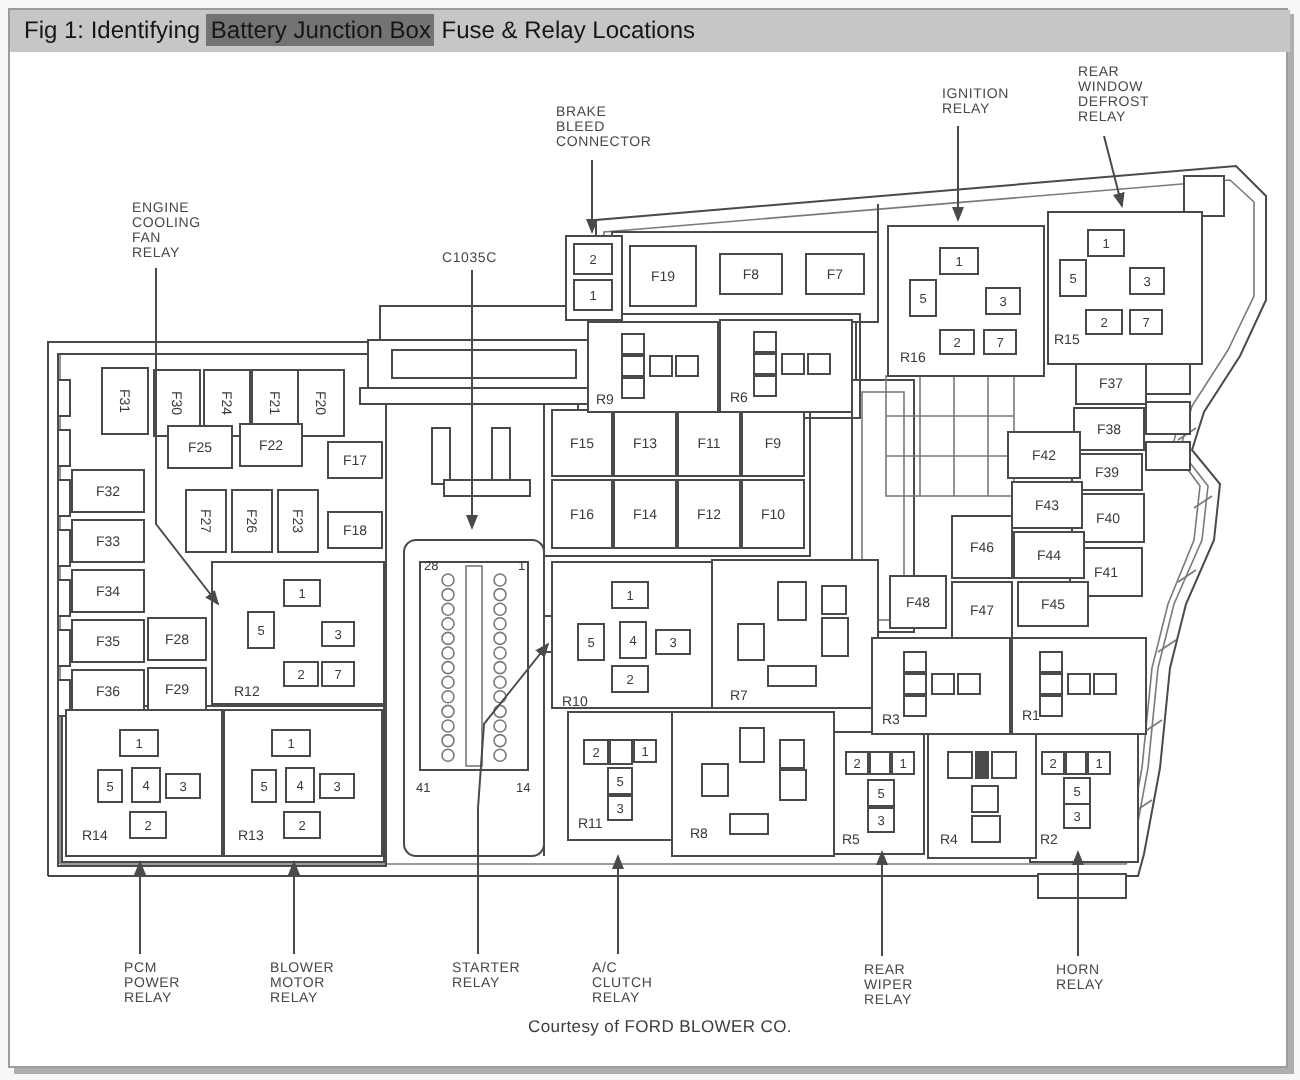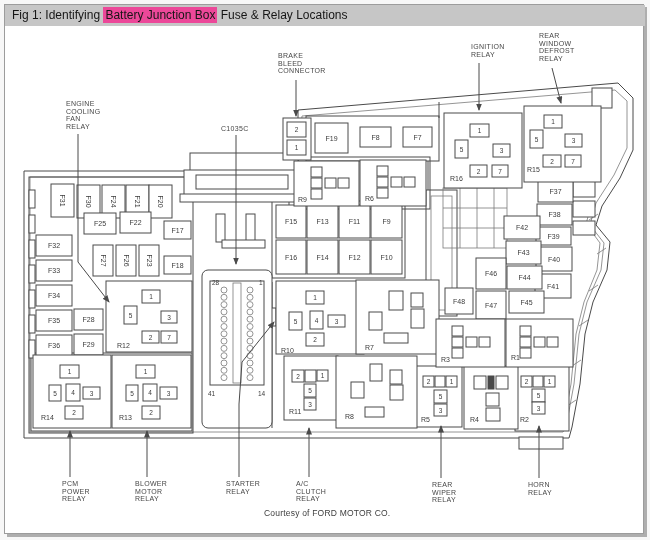--- a/index.html
+++ b/index.html
@@ -21,21 +21,21 @@
   .rlabel{font-size:7px;font-family:"Liberation Sans",sans-serif;}
   .plabel{font-size:6.5px;font-family:"Liberation Sans",sans-serif;}
   .clabel{font-size:7px;letter-spacing:.3px;font-family:"Liberation Sans",sans-serif;fill:#474747;}
   .num{font-size:6.5px;font-family:"Liberation Sans",sans-serif;}
 </style>
 </head>
 <body>
 
 <div class="frame"></div>
 
-<div class="titlebar" style="background: rgb(198, 198, 198);"><span>Fig 1: Identifying </span><span class="hl" style="background: #ec4899;">Battery Junction Box</span><span> Fuse &amp; Relay Locations</span></div>
+<div class="titlebar" style="background: rgb(198, 198, 198);"><span>Fig 1: Identifying </span><span class="hl" style="background: #737373;">Battery Junction Box</span><span> Fuse &amp; Relay Locations</span></div>
 
 <svg id="dg" width="650" height="540" viewBox="0 0 650 540">
   <defs>
     <marker id="arr" markerWidth="9" markerHeight="8" refX="6.5" refY="3" orient="auto" markerUnits="userSpaceOnUse">
       <path d="M0,0 L7.5,3 L0,6 Z" fill="#4a4a4a"></path>
     </marker>
   </defs>
 
   <g>
     <path class="wall" d="M24,438 L24,171 L186,171 M298,171 L298,110 L618,83 L633,98 L633,150 L620,178 L602,206 L596,225 L610,242 L607,270 L593,302 L585,334 L580,384 L572,427 L569,438 L24,438"></path>
@@ -514,13 +514,13 @@
     <g>
       <polyline points="441,478 441,426" class="leader" marker-end="url(#arr)"></polyline>
       <text x="432" y="487" class="clabel"><tspan x="432" y="487">REAR</tspan><tspan x="432" y="494.5">WIPER</tspan><tspan x="432" y="502">RELAY</tspan></text>
     </g>
     <g>
       <polyline points="539,478 539,426" class="leader" marker-end="url(#arr)"></polyline>
       <text x="528" y="487" class="clabel"><tspan x="528" y="487">HORN</tspan><tspan x="528" y="494.5">RELAY</tspan></text>
     </g>
   </svg>
 
-<div class="credit">Courtesy of FORD MOTOR CO.</div>
+<div class="credit">Courtesy of FORD BLOWER CO.</div>
 
 </body></html>

